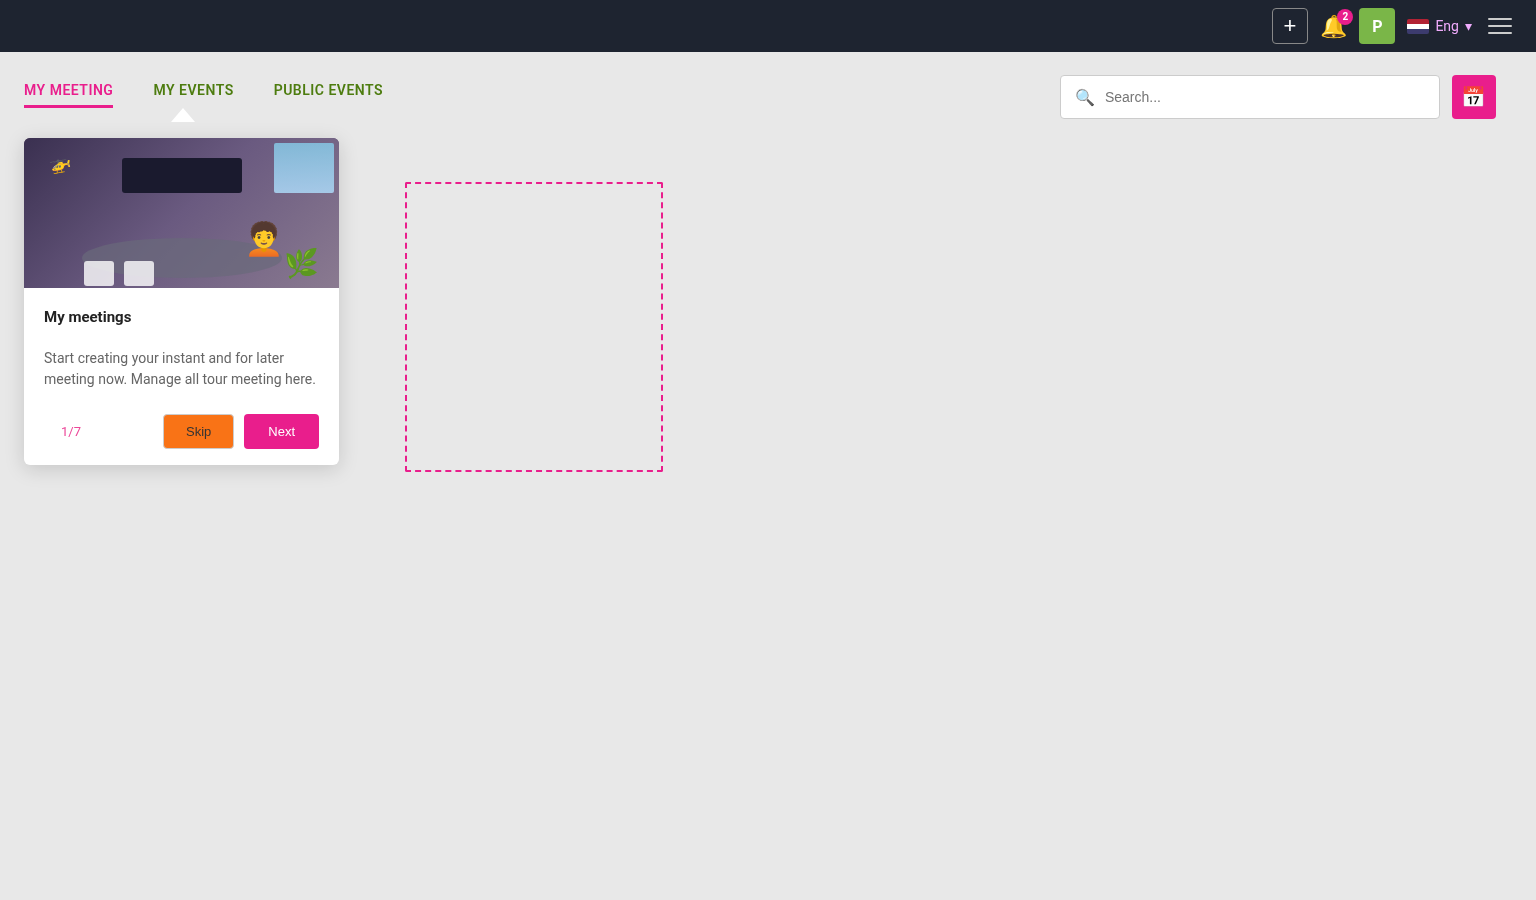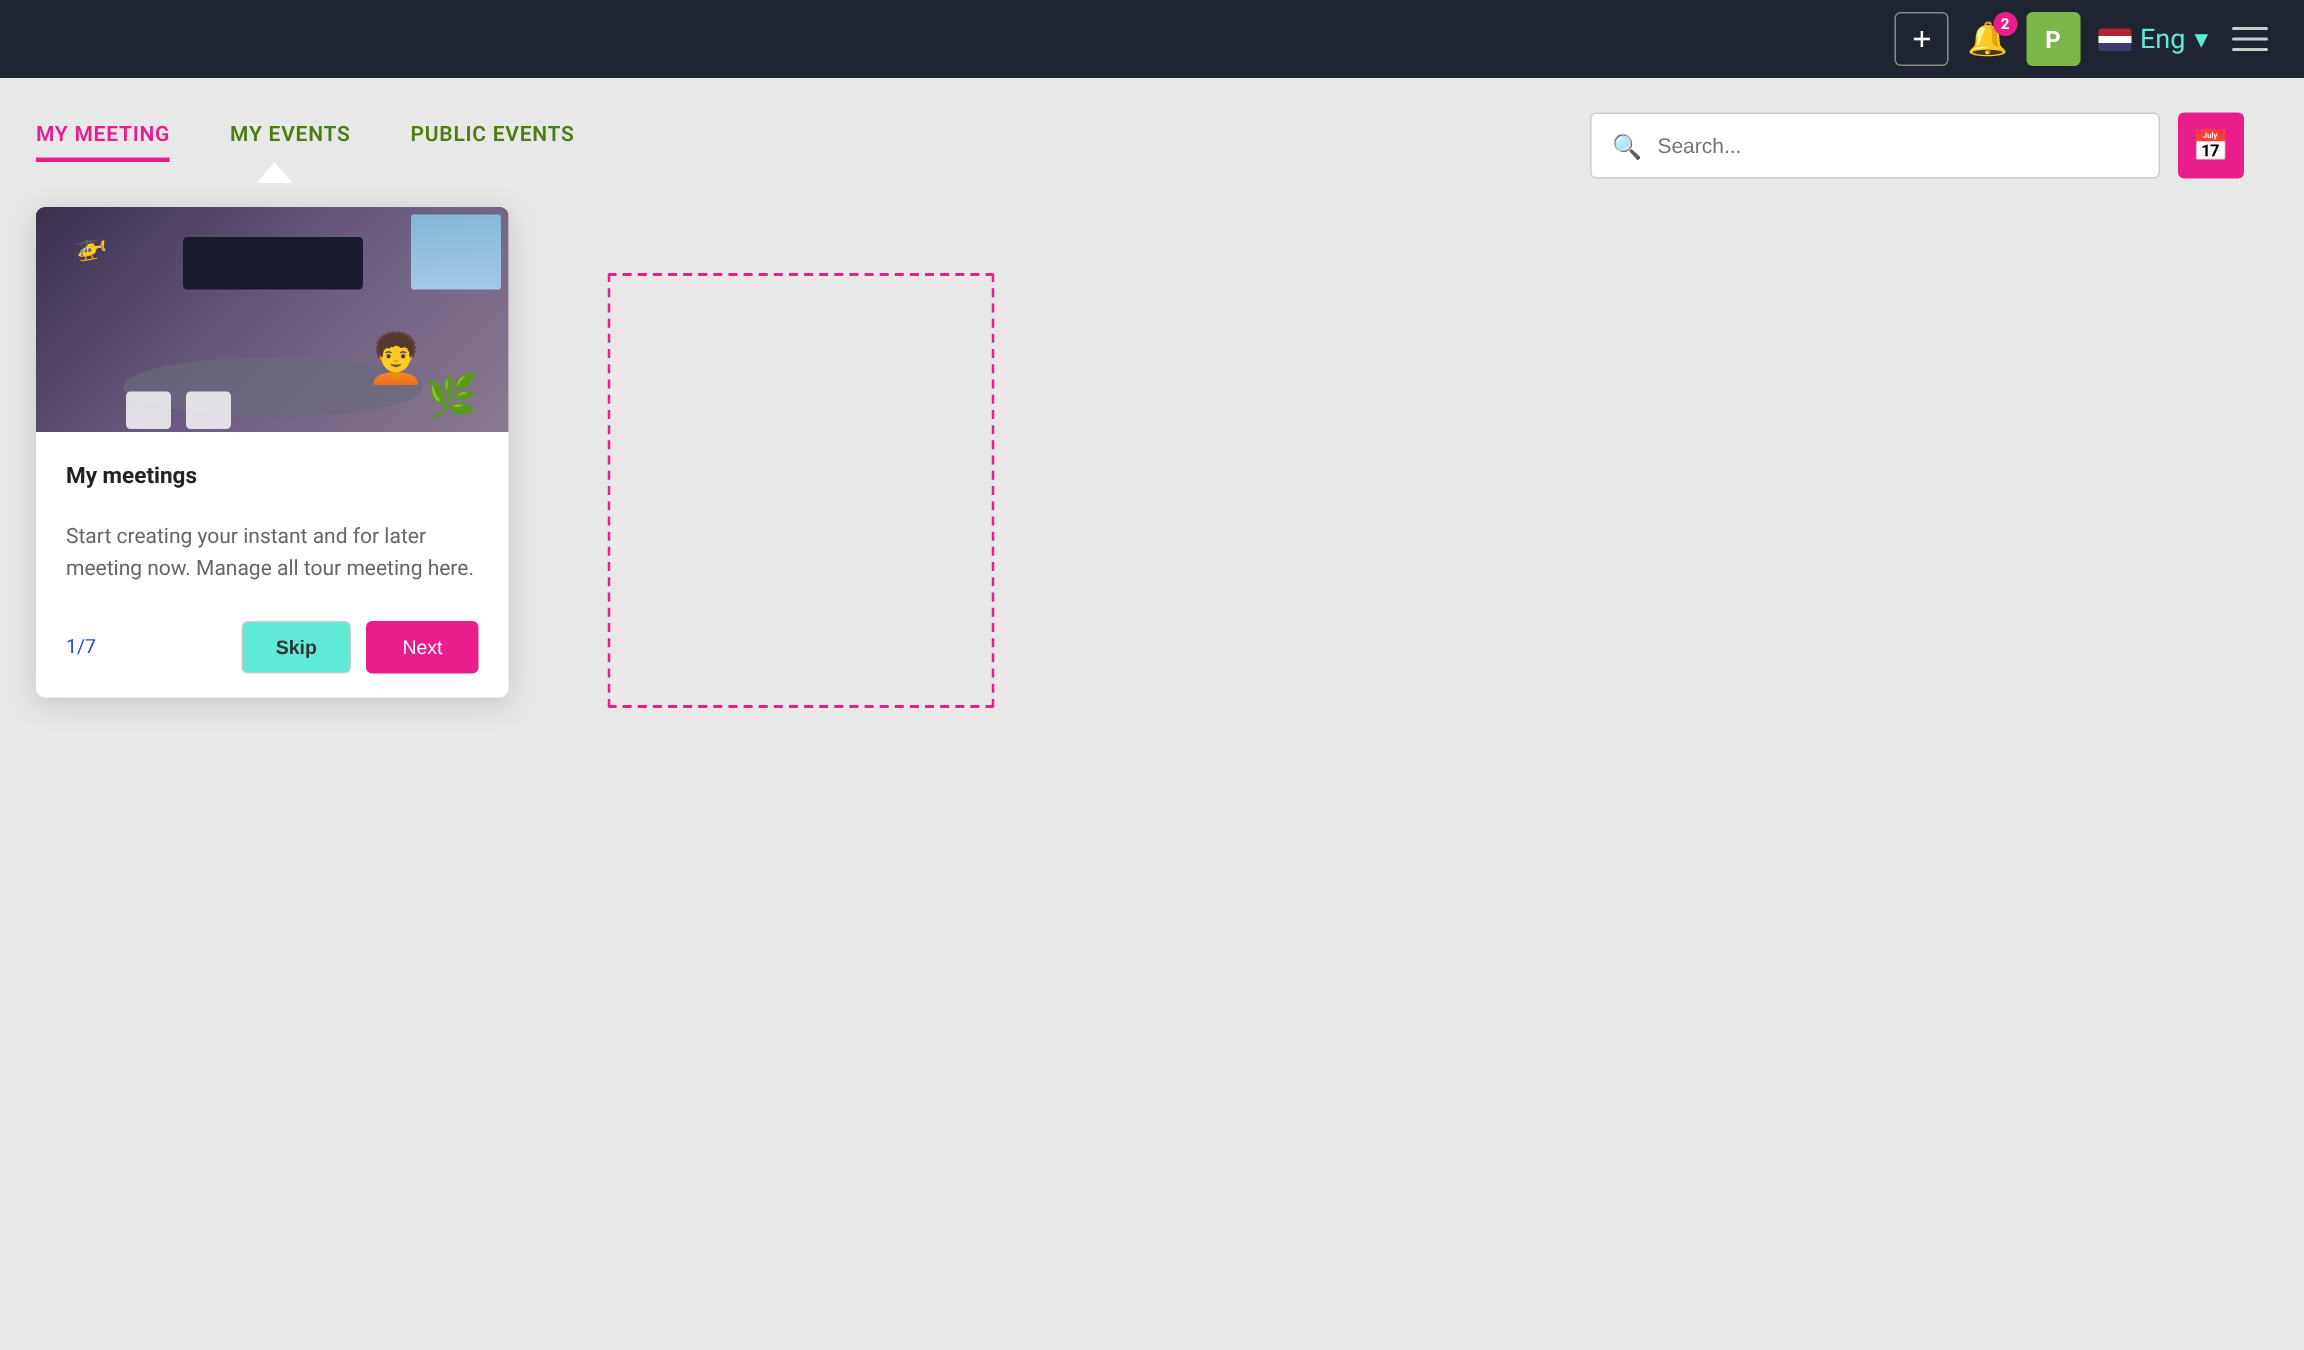--- a/index.html
+++ b/index.html
@@ -78,22 +78,22 @@
       display: flex;
       align-items: center;
       justify-content: center;
       cursor: pointer;
     }
 
     .nav-lang {
       display: flex;
       align-items: center;
       gap: 6px;
-      color: #5eead4;
-      font-size: 18px;
+      color: #f0abfc;
+      font-size: 14px;
       cursor: pointer;
     }
 
     .flag-icon {
       width: 22px;
       height: 15px;
       background: linear-gradient(to bottom, #b22234 33%, #fff 33% 66%, #3c3b6e 66%);
       border-radius: 2px;
       position: relative;
       overflow: hidden;
@@ -341,35 +341,36 @@
     }
 
     .tooltip-card-footer {
       display: flex;
       align-items: center;
       justify-content: space-between;
     }
 
     .step-indicator {
       font-size: 13px;
-      color: #1d4ed8;
+      color: #ec4899;
+      margin-left: 17px;
     }
 
     .footer-buttons {
       display: flex;
       gap: 10px;
     }
 
     .btn-skip {
       padding: 9px 22px;
       border: 1.5px solid #ccc;
-      background: #5eead4;
+      background: #f97316;
       color: #333;
       font-size: 13px;
-      font-weight: 700;
+      font-weight: 400;
       border-radius: 4px;
       cursor: pointer;
       text-align: right;
     }
 
     .btn-next {
       padding: 9px 24px;
       border: none;
       background-color: #e91e8c;
       color: #fff;

